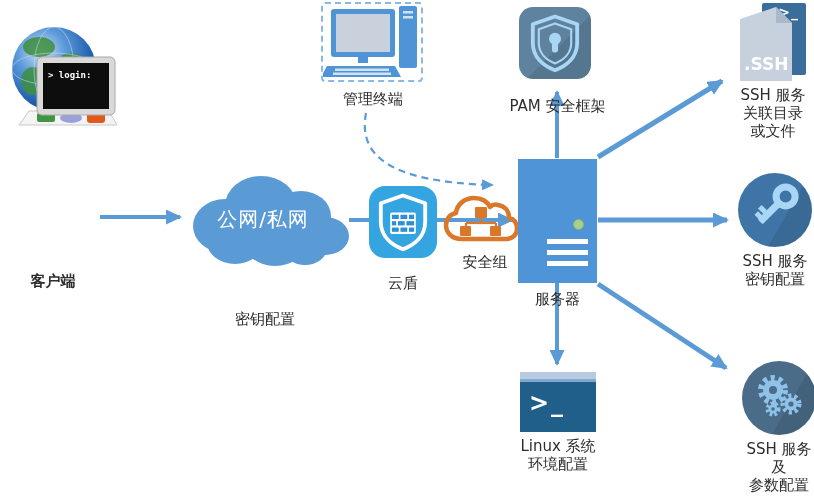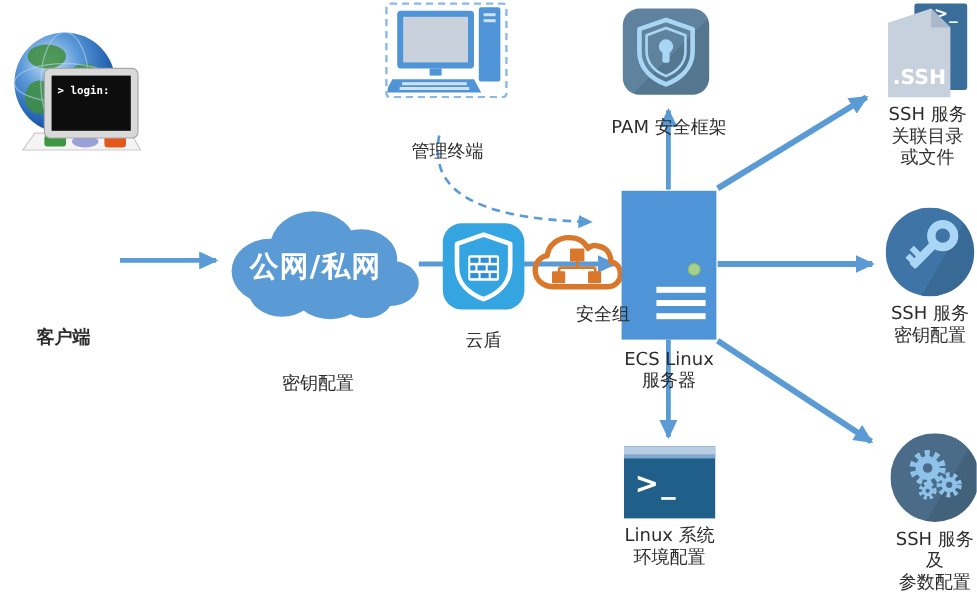--- a/index.html
+++ b/index.html
@@ -4,21 +4,21 @@
 <style>
   * { margin:0; padding:0; box-sizing:border-box; }
   html,body { background:#fff; }
   body { font-family:"DejaVu Sans", sans-serif; }
   .canvas { position:relative; width:814px; height:497px; background:#fff; overflow:hidden; }
   .canvas svg.wires { position:absolute; left:0; top:0; z-index:0; }
   .node { position:absolute; z-index:2; }
   .lbl { position:absolute; z-index:3; color:#2d2d2d; font-size:15px; text-align:center; line-height:18px; }
 
   
-  .cloud-text { color:#fff; font-weight:bold; font-size:24px; letter-spacing:1px; }
+  .cloud-text { color:#fff; font-weight:normal; font-size:20px; letter-spacing:1px; }
 
   
   .yundun { width:68px; height:72px; background:#35A5E2; border-radius:16px; display:flex; align-items:center; justify-content:center; }
 
   
   .pam-box { width:72px; height:72px; border-radius:14px; background:linear-gradient(135deg,#5F829E 55%, #54768F 55%); display:flex; align-items:center; justify-content:center; }
 
   
   .server { width:79px; height:124px; background:#4E94D6; }
   .server .led { position:absolute; left:55px; top:60px; width:11px; height:11px; border-radius:50%; background:#A8D08D; border:1px solid #8AB56B; }
@@ -132,21 +132,21 @@
       </g>
       <rect x="80" y="7" width="10" height="2.5" fill="#CFE2F3"></rect>
       <rect x="80" y="12" width="10" height="2.5" fill="#CFE2F3"></rect>
       <rect x="13" y="10" width="54" height="38" fill="#C9D2DC"></rect>
       <g fill="#CFE2F3">
         <rect x="12" y="64.5" width="54" height="2.5"></rect>
         <rect x="10" y="68.5" width="58" height="2.5"></rect>
       </g>
     </svg>
   </div>
-  <div class="lbl" style="left:330px; top:90px; width:86px;margin-top:27px;">管理终端</div>
+  <div class="lbl" style="left:330px; top:90px; width:86px;">管理终端</div>
 
   <div class="node yundun" style="left:369px; top:186px;">
     <svg width="58" height="62" viewBox="0 0 68 70">
       <path d="M34,4 L60,13 V35 C60,52 47,62 34,67 C21,62 8,52 8,35 V13 Z" fill="none" stroke="#FFFFFF" stroke-width="4.5" stroke-linejoin="round"></path>
       <rect x="19" y="24" width="30" height="25" rx="2" fill="#FFFFFF"></rect>
       <g fill="#2E8FD6">
         <rect x="21" y="26.5" width="8" height="5"></rect>
           <rect x="31" y="26.5" width="8" height="5"></rect>
           <rect x="41" y="26.5" width="6" height="5"></rect>
         <rect x="21" y="34" width="5" height="5"></rect>
@@ -169,40 +169,39 @@
         <line x1="24" y1="30" x2="24" y2="34"></line>
         <line x1="54" y1="30" x2="54" y2="34"></line>
       </g>
       <g fill="#D9782A">
         <rect x="33" y="14" width="12" height="11" rx="1"></rect>
         <rect x="18" y="33" width="11" height="10" rx="1"></rect>
         <rect x="48" y="33" width="11" height="10" rx="1"></rect>
       </g>
     </svg>
   </div>
-  <div class="lbl" style="left:445px; top:253px; width:80px;text-align:right;">安全组</div>
+  <div class="lbl" style="left:445px; top:253px; width:80px;">安全组</div>
 
   <div class="node pam-box" style="left:519px; top:7px;">
     <svg width="58" height="60" viewBox="0 0 68 70">
       <path d="M34,4 L60,13 V35 C60,52 47,62 34,67 C21,62 8,52 8,35 V13 Z" fill="none" stroke="#A9D6F5" stroke-width="4.5" stroke-linejoin="round"></path>
       <path d="M34,12 L53,19 V35 C53,47 44,55 34,59 C24,55 15,47 15,35 V19 Z" fill="none" stroke="#A9D6F5" stroke-width="2.5" stroke-linejoin="round"></path>
       <circle cx="34" cy="30" r="7" fill="#A9D6F5"></circle>
       <rect x="30.5" y="33" width="7" height="13" rx="2.5" fill="#A9D6F5"></rect>
     </svg>
   </div>
   <div class="lbl" style="left:500px; top:97px; width:115px;">PAM 安全框架</div>
 
   <div class="node server" style="left:518px; top:159px;">
     <div class="led"></div>
     <div class="bar" style="top:80px;"></div>
     <div class="bar" style="top:91px;"></div>
     <div class="bar" style="top:102px;"></div>
   </div>
   <div class="lbl" style="left:505px; top:290px; width:105px;">
-    <div>ECS Linux</div>
     <div>服务器</div>
   </div>
 
   <div class="node term" style="left:520px; top:372px;">
     <div class="tbar"></div>
     <div class="tbar2"></div>
     <div class="prompt">&gt;_</div>
   </div>
   <div class="lbl" style="left:510px; top:437px; width:96px;">
     <div>Linux 系统</div>

